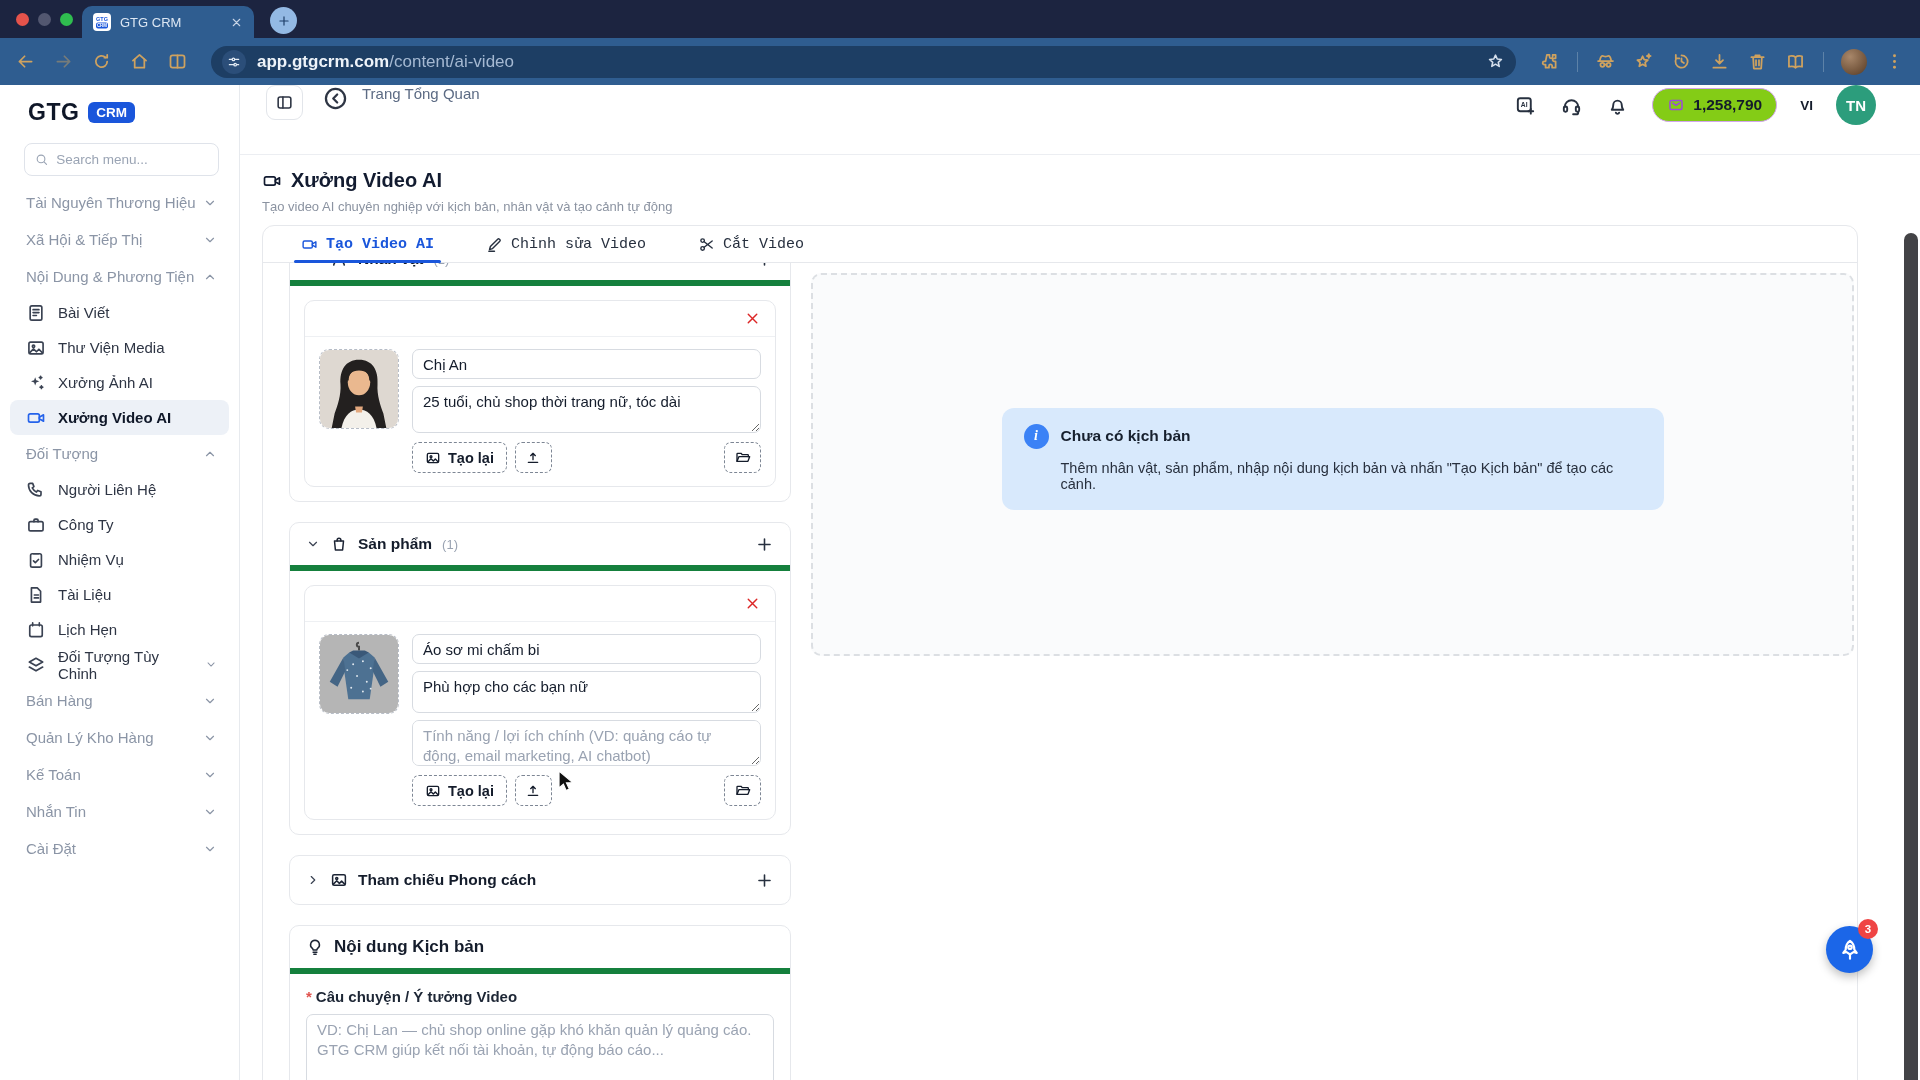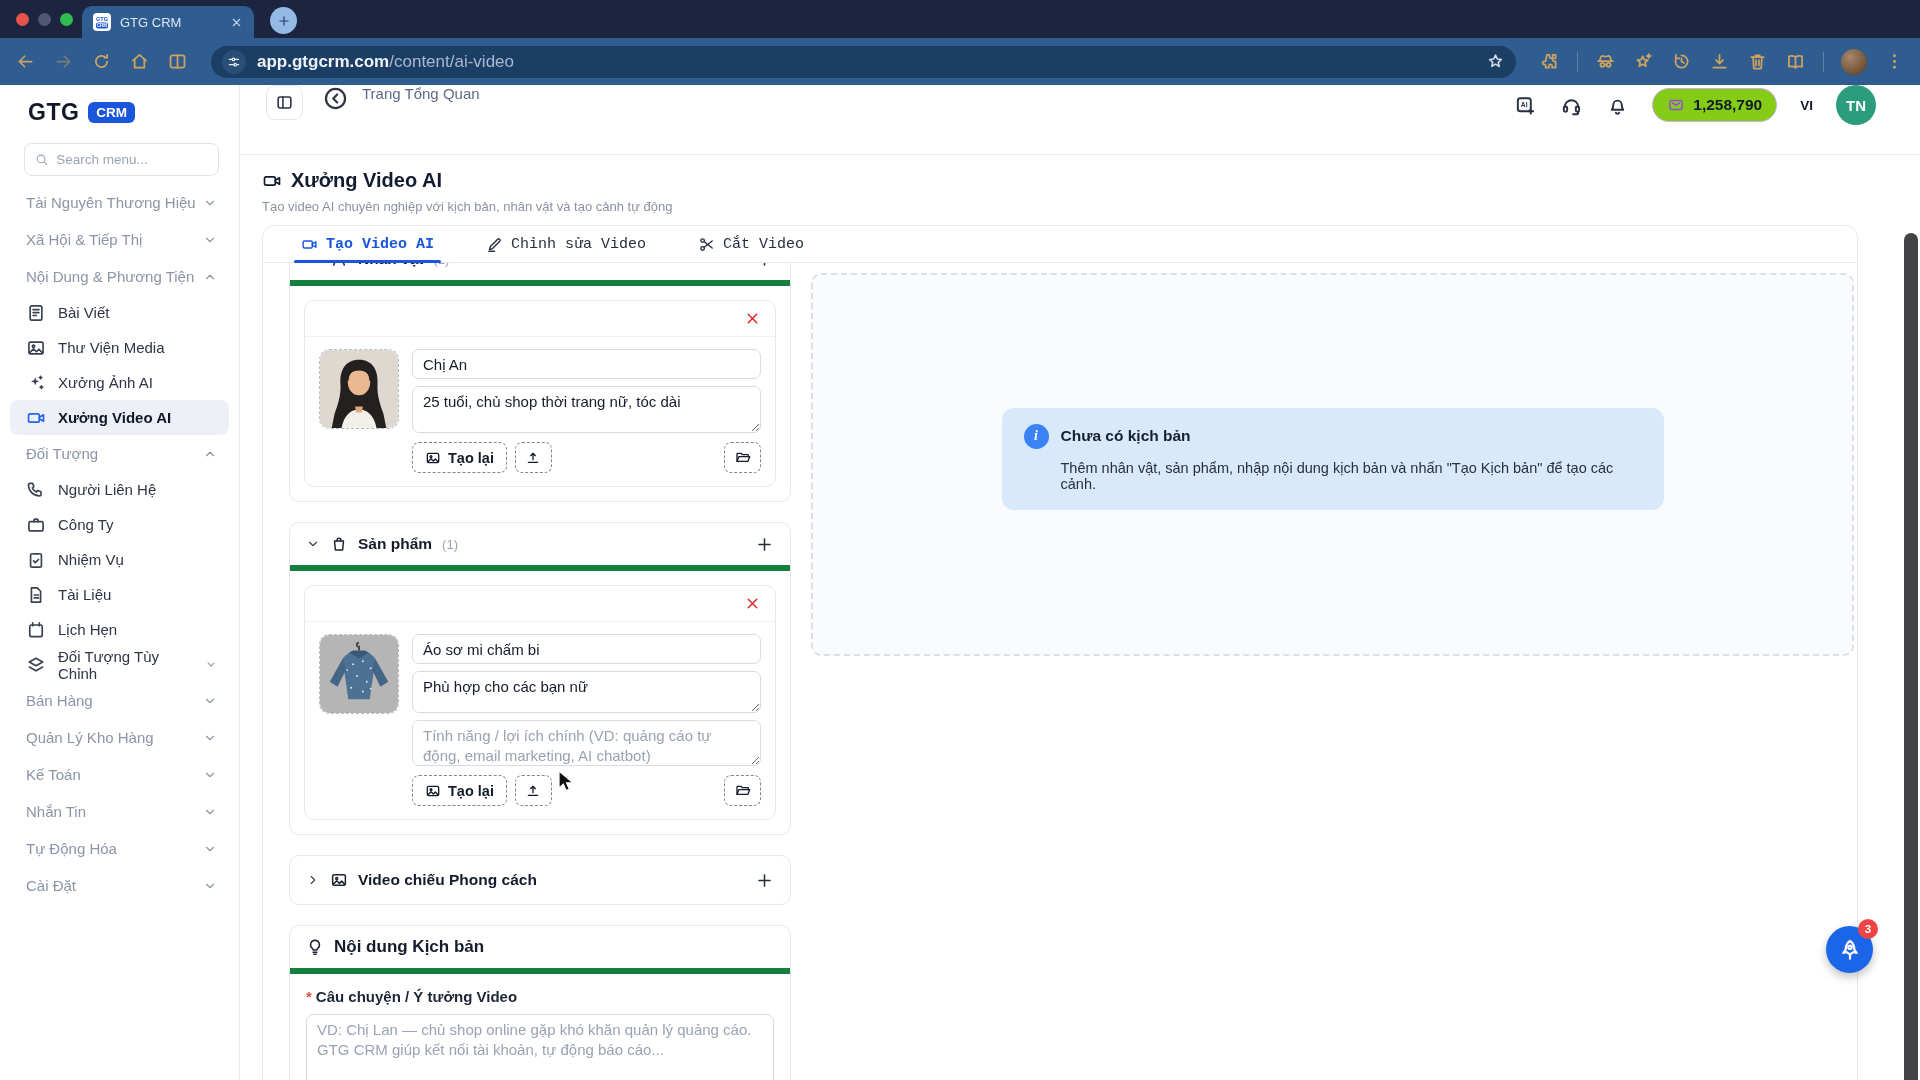--- a/index.html
+++ b/index.html
@@ -349,26 +349,20 @@
           </svg>
       </div>
       <div class="sec-row">
         <span>Kế Toán</span>
         <svg class="icn chev" viewBox="0 0 24 24">
             <path d="M6 9l6 6 6-6"></path>
           </svg>
       </div>
       <div class="sec-row">
         <span>Nhắn Tin</span>
-        <svg class="icn chev" viewBox="0 0 24 24">
-            <path d="M6 9l6 6 6-6"></path>
-          </svg>
-      </div>
-      <div class="sec-row">
-        <span>Tự Động Hóa</span>
         <svg class="icn chev" viewBox="0 0 24 24">
             <path d="M6 9l6 6 6-6"></path>
           </svg>
       </div>
       <div class="sec-row">
         <span>Cài Đặt</span>
         <svg class="icn chev" viewBox="0 0 24 24">
             <path d="M6 9l6 6 6-6"></path>
           </svg>
       </div>
@@ -597,21 +591,21 @@
             <section class="panel">
               <div class="phead">
                 <svg class="icn chev" viewBox="0 0 24 24">
                     <path d="M9 6l6 6-6 6"></path>
                   </svg>
                 <svg class="icn picon" viewBox="0 0 24 24">
                     <rect x="3.5" y="5" width="17" height="14" rx="2"></rect>
                     <circle cx="9" cy="10" r="1.4"></circle>
                     <path d="M4.5 17.5l4.5-4.5 3.5 3.5 3-3 4 4"></path>
                   </svg>
-                <span class="ptxt">Video chiếu Phong cách</span>
+                <span class="ptxt">Tham chiếu Phong cách</span>
                 <svg class="icn plus" viewBox="0 0 24 24">
                     <path d="M12 5v14M5 12h14"></path>
                   </svg>
               </div>
             </section>
 
             <section class="panel">
               <div class="phead bordered">
                 <svg class="icn picon" viewBox="0 0 24 24">
                     <path d="M12 3a6 6 0 0 0-3.5 10.8c.7.6 1 1.3 1 2.2h5c0-.9.3-1.6 1-2.2A6 6 0 0 0 12 3z"></path>

